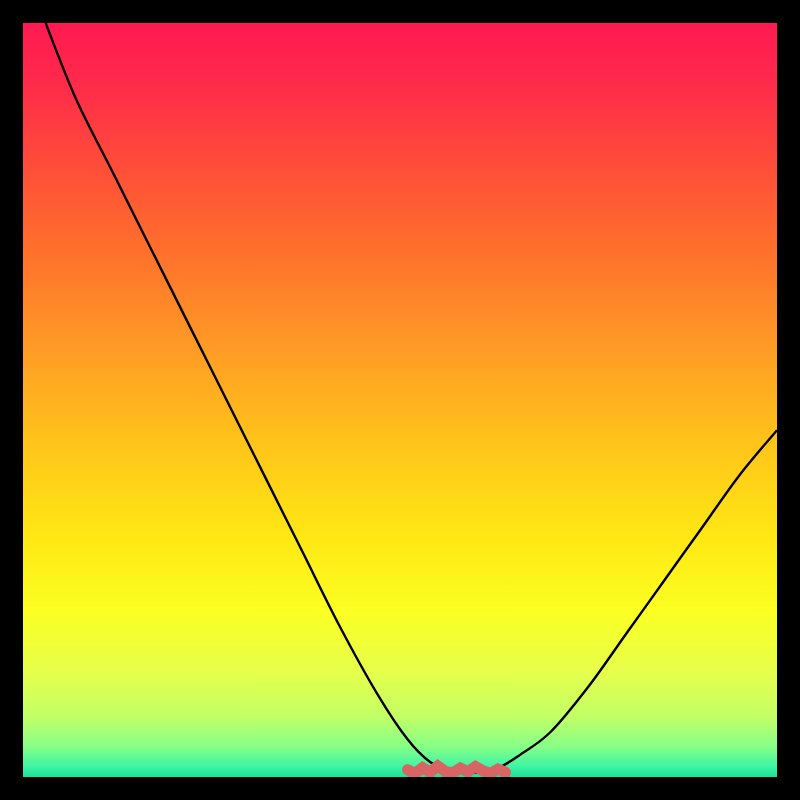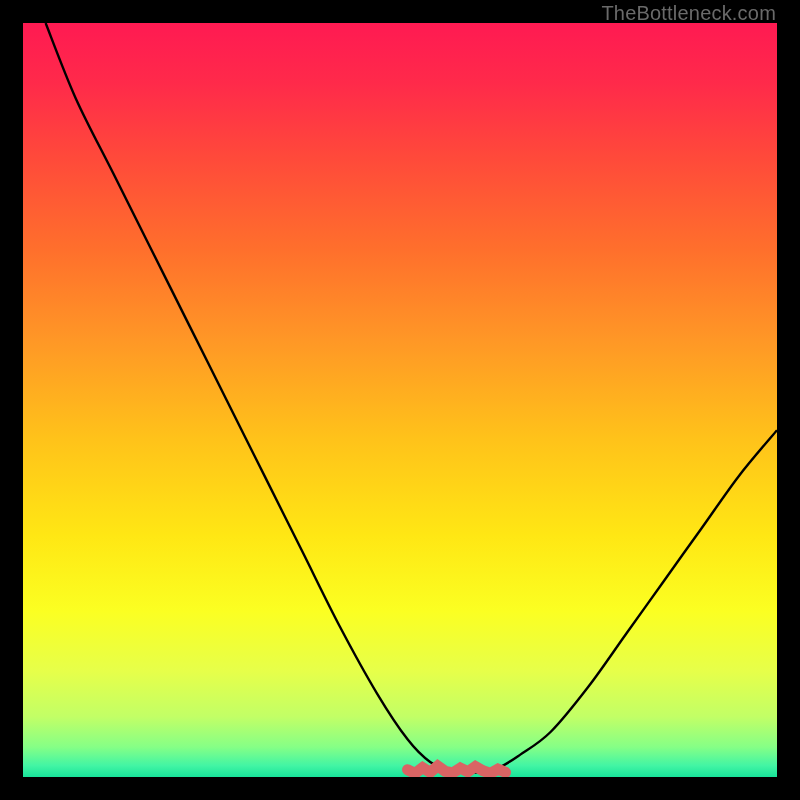--- a/index.html
+++ b/index.html
@@ -34,21 +34,20 @@
     color: #6a6a6a;
     letter-spacing: 0.2px;
     user-select: none;
   }
   svg { display: block; }
 </style>
 </head>
 <body>
 
 <div class="frame">
-  <div class="watermark">TheBottleneck.com</div>
 
   <div class="plot">
     <svg id="chart-svg" width="754" height="754" viewBox="0 0 754 754">
       <defs>
         <linearGradient id="bg-grad" x1="0" y1="0" x2="0" y2="1">
             <stop offset="0.00%" stop-color="#ff1a52"></stop>
             <stop offset="8.00%" stop-color="#ff2a4a"></stop>
             <stop offset="18.00%" stop-color="#ff4a3a"></stop>
             <stop offset="30.00%" stop-color="#ff6f2c"></stop>
             <stop offset="42.00%" stop-color="#ff9726"></stop>

